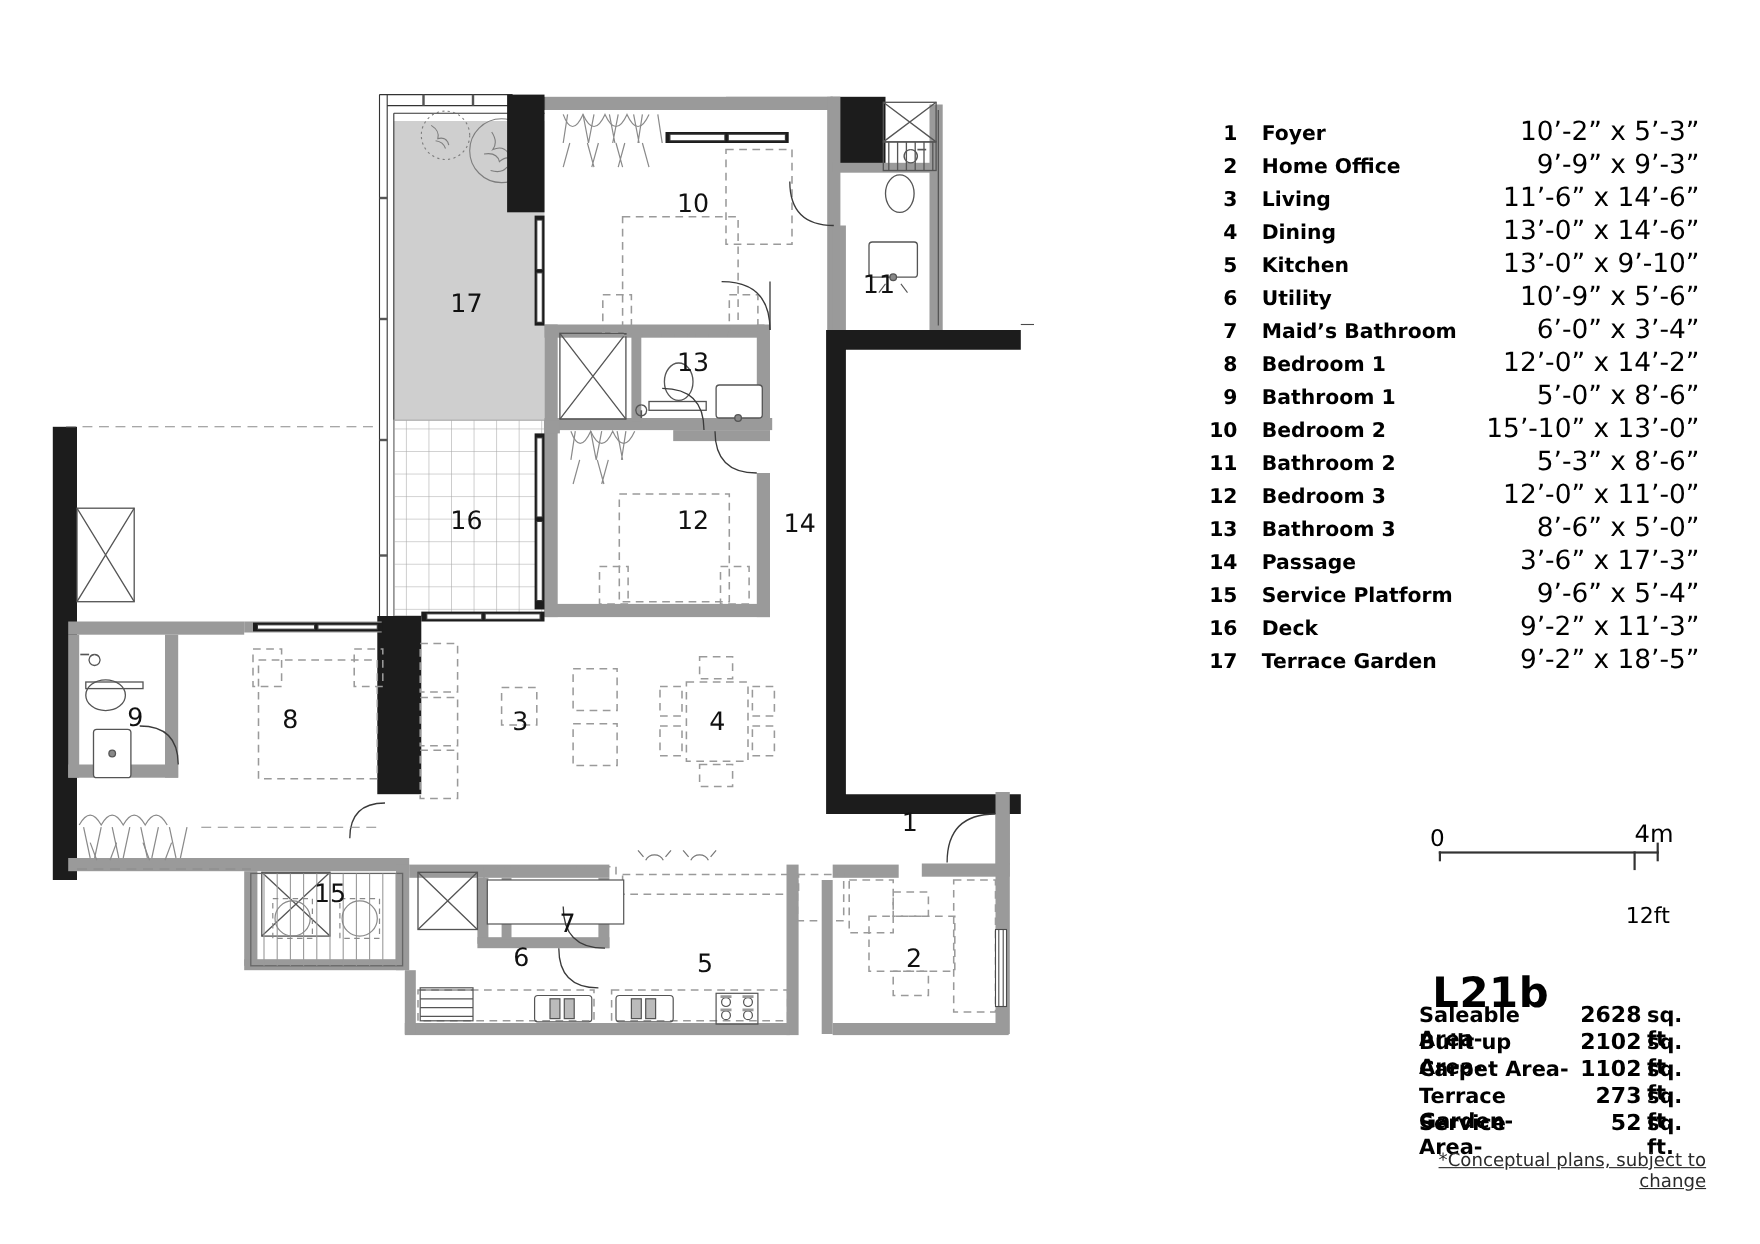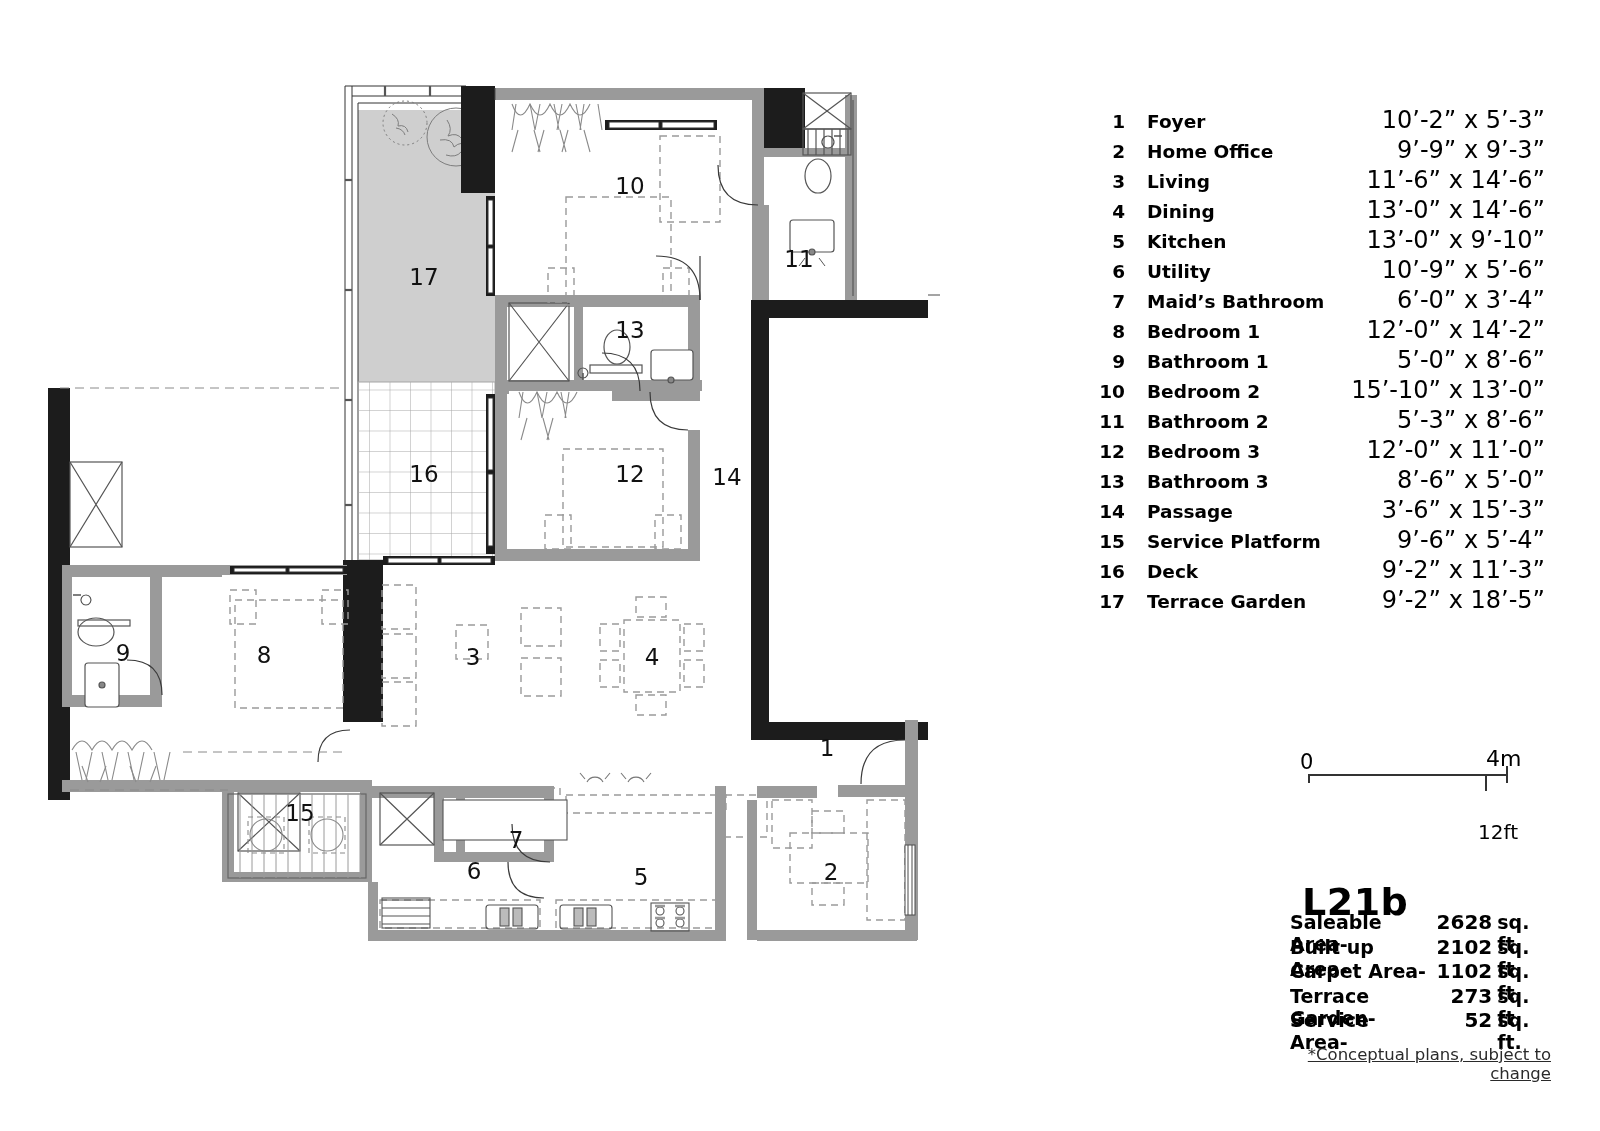--- a/index.html
+++ b/index.html
@@ -424,21 +424,21 @@
     <div class="leg-dim">12’-0” x 11’-0”</div>
   </div>
   <div class="leg-row">
     <div class="leg-no">13</div>
     <div class="leg-name">Bathroom 3</div>
     <div class="leg-dim">8’-6” x 5’-0”</div>
   </div>
   <div class="leg-row">
     <div class="leg-no">14</div>
     <div class="leg-name">Passage</div>
-    <div class="leg-dim">3’-6” x 15’-3”</div>
+    <div class="leg-dim">3’-6” x 17’-3”</div>
   </div>
   <div class="leg-row">
     <div class="leg-no">15</div>
     <div class="leg-name">Service Platform</div>
     <div class="leg-dim">9’-6” x 5’-4”</div>
   </div>
   <div class="leg-row">
     <div class="leg-no">16</div>
     <div class="leg-name">Deck</div>
     <div class="leg-dim">9’-2” x 11’-3”</div>

